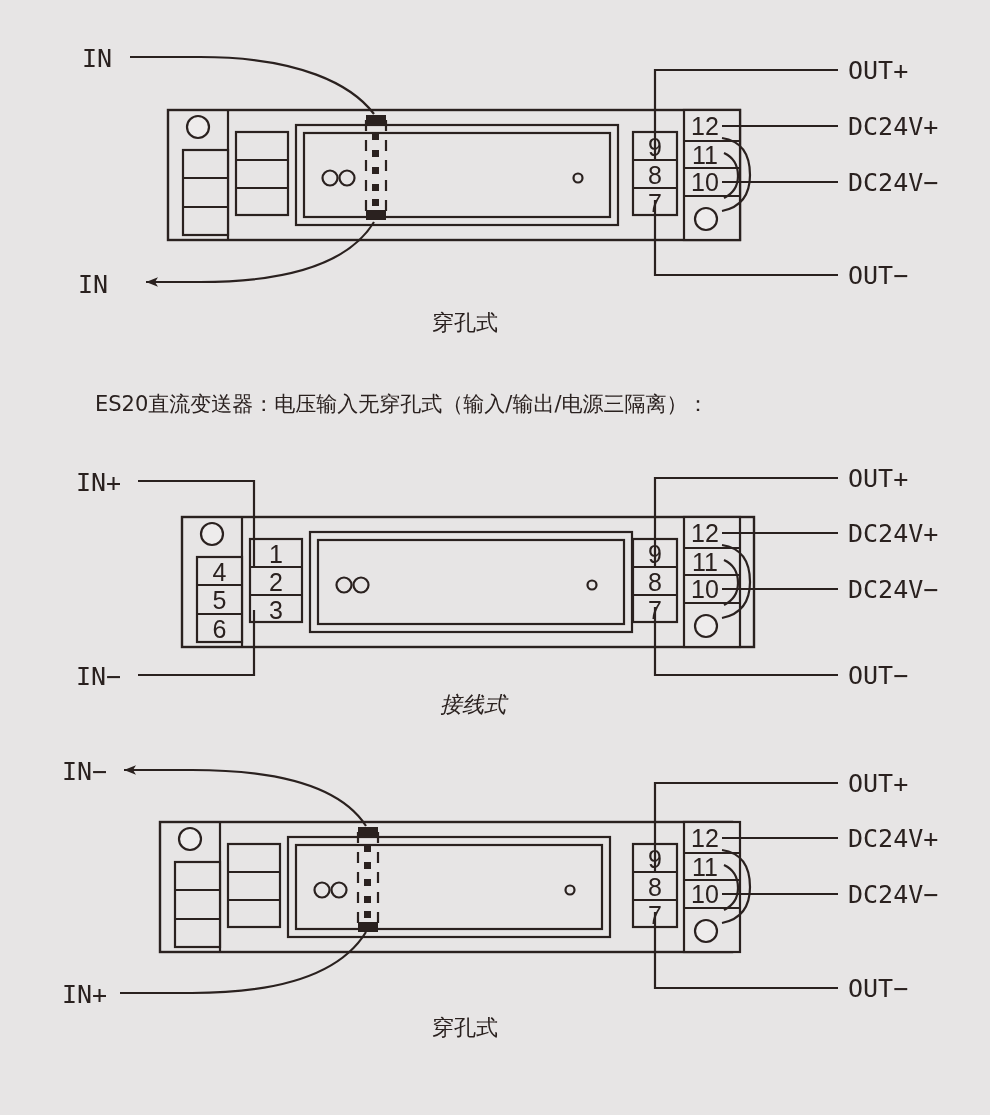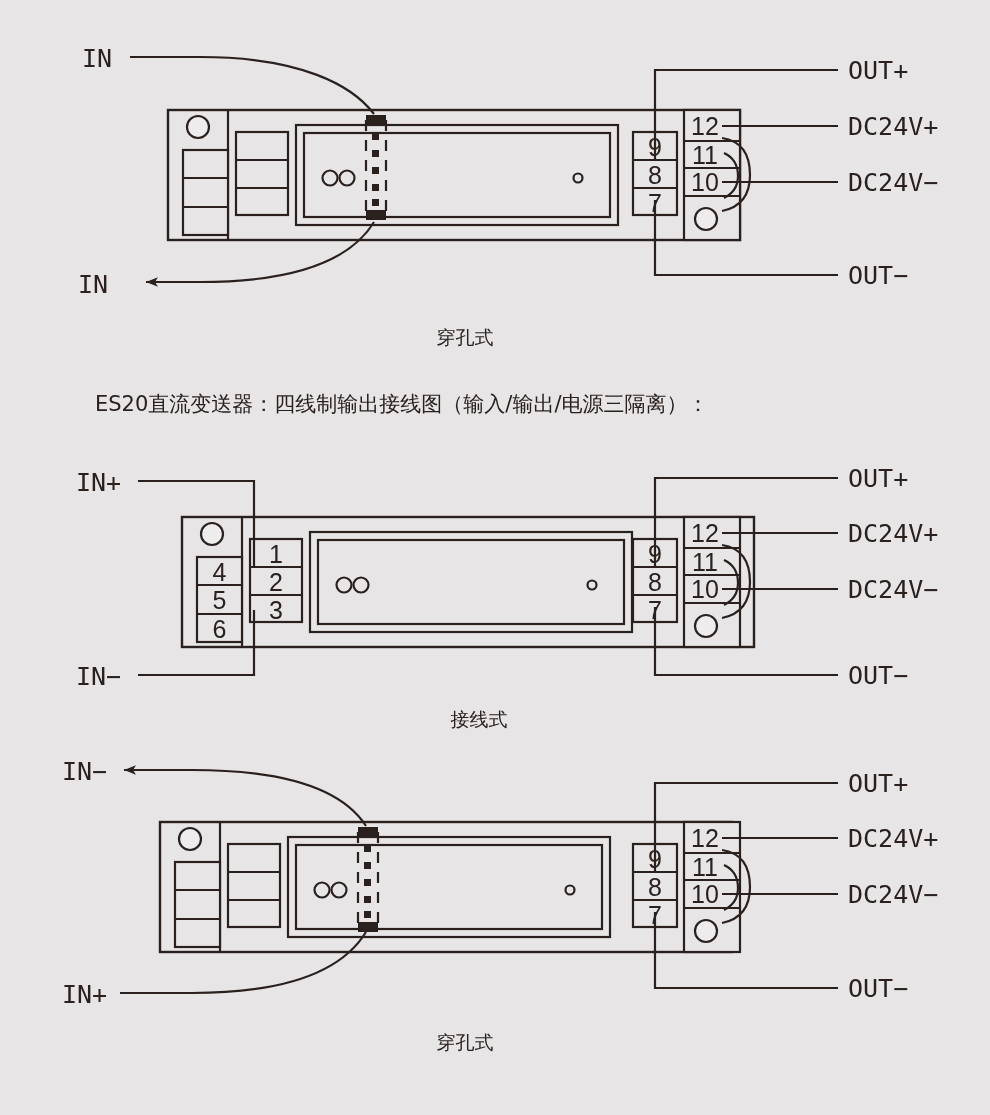--- a/index.html
+++ b/index.html
@@ -18,22 +18,21 @@
   .pinlabel{
     font-family:"DejaVu Sans Mono","Liberation Mono",monospace;
     font-size:25px;letter-spacing:0px;font-weight:400;
   }
   .termnum{
     font-family:"Liberation Sans","DejaVu Sans",sans-serif;
     font-size:25px;text-align:center;
   }
   .cap{
     font-family:"DejaVu Sans","Liberation Sans",sans-serif;
-    font-size:19px;
-    margin-top:17px;
+    font-size:22px;
   }
   .heading{
     font-family:"DejaVu Sans","Liberation Sans",sans-serif;
     font-size:21px;
   }
   .note{
     font-family:"DejaVu Sans","Liberation Sans",sans-serif;
     font-size:23px;
   }
 </style>
@@ -212,21 +211,21 @@
 <div class="txt termnum" style="left:684px;top:141px;width:42px;">11</div>
 <div class="txt termnum" style="left:684px;top:168px;width:42px;">10</div>
 
 <div class="txt pinlabel" style="left:848px;top:56px;">OUT+</div>
 <div class="txt pinlabel" style="left:848px;top:112px;">DC24V+</div>
 <div class="txt pinlabel" style="left:848px;top:168px;">DC24V−</div>
 <div class="txt pinlabel" style="left:848px;top:261px;">OUT−</div>
 
 <div class="txt cap" style="left:0px;top:308px;width:930px;text-align:center;">穿孔式</div>
 
-<div class="txt heading" style="left:95px;top:390px;">ES20直流变送器：四线制输出接线图（输入/输出/电源三隔离）：</div>
+<div class="txt heading" style="left:95px;top:390px;">ES20直流变送器：电压输入无穿孔式（输入/输出/电源三隔离）：</div>
 
 <div class="txt pinlabel" style="left:76px;top:468px;">IN+</div>
 <div class="txt pinlabel" style="left:76px;top:662px;">IN−</div>
 
 <div class="txt termnum" style="left:197px;top:558px;width:45px;">4</div>
 <div class="txt termnum" style="left:197px;top:586px;width:45px;">5</div>
 <div class="txt termnum" style="left:197px;top:615px;width:45px;">6</div>
 
 <div class="txt termnum" style="left:250px;top:540px;width:52px;">1</div>
 <div class="txt termnum" style="left:250px;top:568px;width:52px;">2</div>
@@ -238,21 +237,21 @@
 
 <div class="txt termnum" style="left:684px;top:519px;width:42px;">12</div>
 <div class="txt termnum" style="left:684px;top:548px;width:42px;">11</div>
 <div class="txt termnum" style="left:684px;top:575px;width:42px;">10</div>
 
 <div class="txt pinlabel" style="left:848px;top:464px;">OUT+</div>
 <div class="txt pinlabel" style="left:848px;top:519px;">DC24V+</div>
 <div class="txt pinlabel" style="left:848px;top:575px;">DC24V−</div>
 <div class="txt pinlabel" style="left:848px;top:661px;">OUT−</div>
 
-<div class="txt cap" style="left:14px;top:690px;width:930px;text-align:center;">接线式</div>
+<div class="txt cap" style="left:8px;top:690px;width:930px;text-align:center;font-style:italic;">接线式</div>
 
 <div class="txt pinlabel" style="left:62px;top:757px;">IN−</div>
 <div class="txt pinlabel" style="left:62px;top:980px;">IN+</div>
 
 <div class="txt termnum" style="left:633px;top:845px;width:44px;">9</div>
 <div class="txt termnum" style="left:633px;top:873px;width:44px;">8</div>
 <div class="txt termnum" style="left:633px;top:901px;width:44px;">7</div>
 
 <div class="txt termnum" style="left:684px;top:824px;width:42px;">12</div>
 <div class="txt termnum" style="left:684px;top:853px;width:42px;">11</div>

